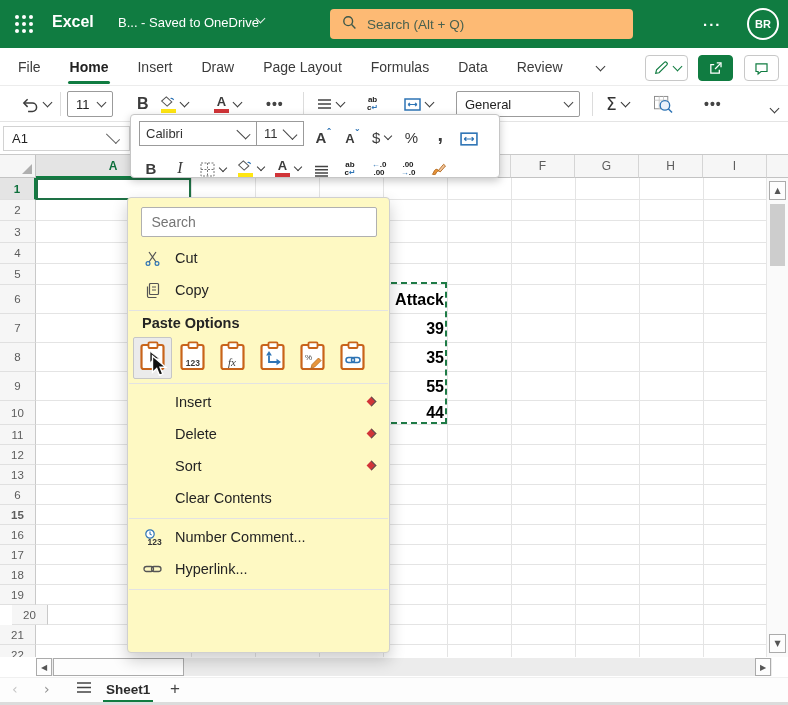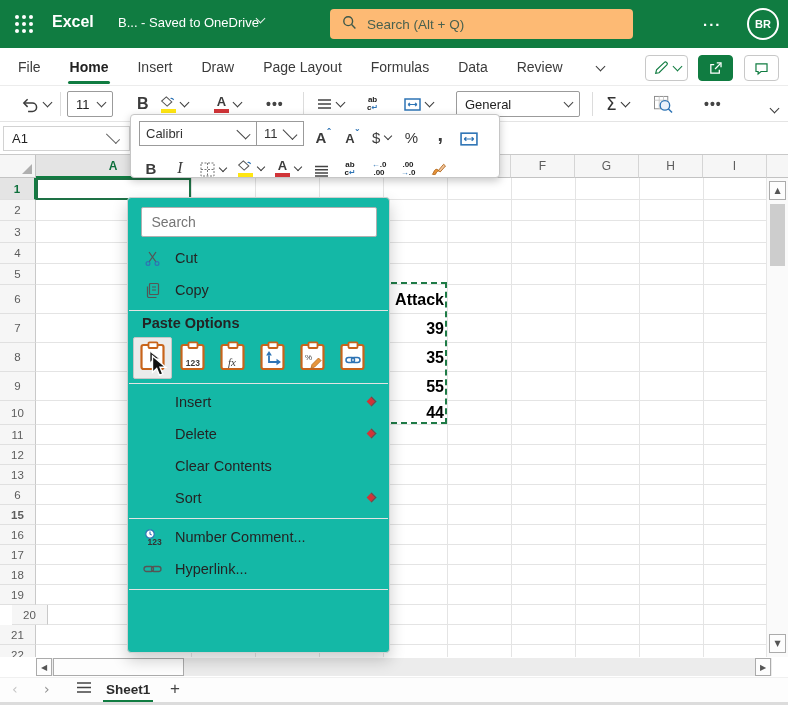--- a/index.html
+++ b/index.html
@@ -102,21 +102,21 @@
   .mi{display:flex;align-items:center;justify-content:center;min-width:18px;margin-right:11px;color:#3b3b3b;cursor:pointer;}
   #mini-font{width:118px;height:25px;border:1px solid #9b9b9b;display:flex;align-items:center;font-size:13px;box-sizing:border-box;cursor:pointer;}
   #mini-font span{padding-left:6px;}
   #mini-font .chv{margin-left:auto;margin-right:6px;}
   #mini-size{width:47px;height:25px;border:1px solid #9b9b9b;border-left:none;display:flex;align-items:center;font-size:13px;box-sizing:border-box;cursor:pointer;}
   #mini-size span{padding-left:7px;}
   #mini-size .chv{margin-left:auto;margin-right:6px;}
   .supchar{font-size:10px;color:#2E74B5;font-weight:bold;margin-left:1px;margin-top:-10px;}
   .ital{font-family:"Liberation Serif",serif;font-style:italic;font-size:16px;}
   
-  #menu{position:absolute;left:127px;top:197px;width:263px;height:456px;background:#14b8a6;border:1px solid #D0D0D0;
+  #menu{position:absolute;left:127px;top:197px;width:263px;height:456px;background:#fef9c3;border:1px solid #D0D0D0;
       border-radius:4px;box-shadow:0 7px 16px rgba(0,0,0,.2);box-sizing:border-box;z-index:50;padding-top:9px;overflow:hidden;}
   #menu-search{display:block;width:236px;height:30px;margin:0 auto 5px;border:1px solid #B0B0B0;border-radius:2px;
       box-sizing:border-box;padding-left:10px;font-size:14px;font-family:inherit;outline:none;color:#333;}
   #menu-search::placeholder{color:#757575;}
   .menu-item{display:flex;align-items:center;height:32px;padding:0 14px;cursor:pointer;}
   .menu-item.h28{height:28px;}
   .mi-icon{width:21px;display:flex;align-items:center;justify-content:center;margin-right:12px;}
   .mi-label{font-size:14.5px;color:#242424;}
   .mi-sub{margin-left:auto;color:#555;}
   .menu-divider{height:1px;background:#E3E3E3;margin:4px 1px 2px;}
@@ -538,26 +538,26 @@
           <div class="mi-label">Insert</div>
           <div class="mi-sub"><span class="chv r"></span></div>
         </div>
         <div class="menu-item">
           <div class="mi-icon"></div>
           <div class="mi-label">Delete</div>
           <div class="mi-sub"><span class="chv r"></span></div>
         </div>
         <div class="menu-item">
           <div class="mi-icon"></div>
-          <div class="mi-label">Clear Contents</div>
-        </div>
-        <div class="menu-item">
-          <div class="mi-icon"></div>
           <div class="mi-label">Sort</div>
           <div class="mi-sub"><span class="chv r"></span></div>
+        </div>
+        <div class="menu-item">
+          <div class="mi-icon"></div>
+          <div class="mi-label">Clear Contents</div>
         </div>
         <div class="menu-divider"></div>
         <div class="menu-item">
           <div class="mi-icon">
             <svg width="18" height="18" viewBox="0 0 18 18">
               <text x="3.5" y="16.5" font-size="8.5" font-weight="bold" fill="#333">123</text>
               <circle cx="6" cy="6" r="4.2" fill="#fff" stroke="#2E74B5" stroke-width="1.2"></circle>
               <path d="M6 3.6V6l1.7 1.1" stroke="#2E74B5" stroke-width="1.1" fill="none"></path>
             </svg>
           </div>

